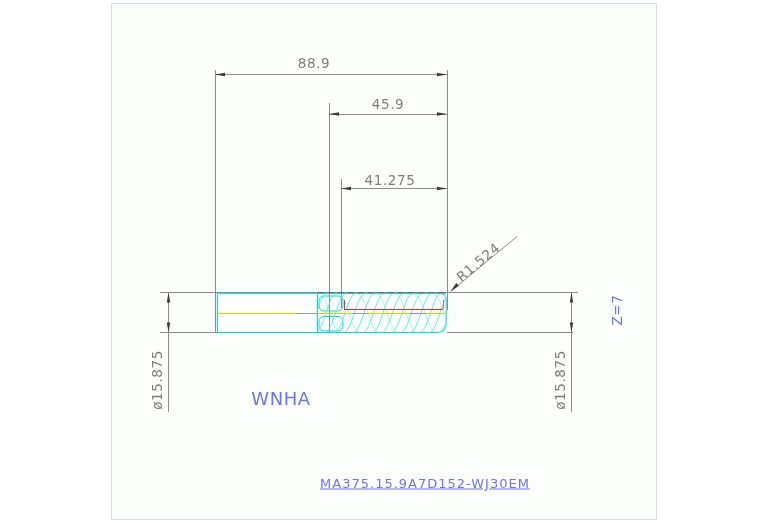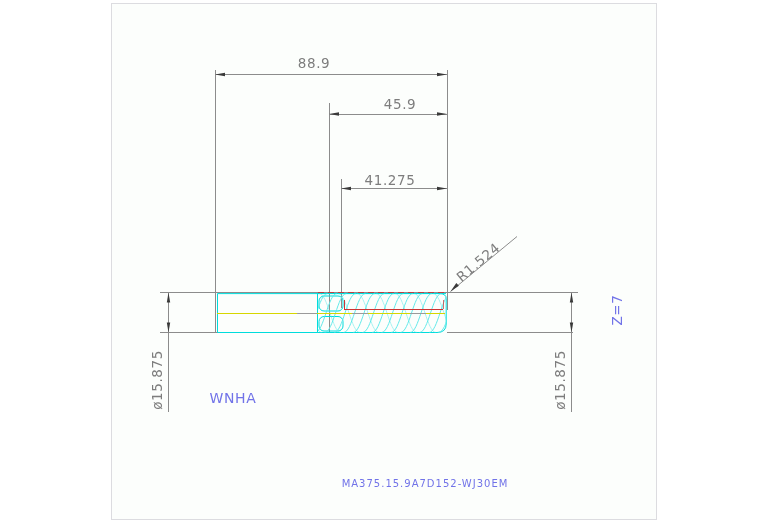--- a/index.html
+++ b/index.html
@@ -6,22 +6,22 @@
   #stage{position:relative;width:692px;height:523px;background:#ffffff;overflow:hidden;
          font-family:"DejaVu Sans",sans-serif;}
   #frame{position:absolute;left:111px;top:3px;width:546px;height:517px;
          background:#fcfefc;border:1px solid #dcdce0;box-sizing:border-box;}
   svg{position:absolute;left:0;top:0;}
   .lbl{position:absolute;white-space:nowrap;transform:translate(-50%,-50%);
        color:#7d7d7d;font-size:13.5px;letter-spacing:0.6px;}
   .lbl.rot90{transform:translate(-50%,-50%) rotate(-90deg);}
   .lbl.rot45{transform:translate(-50%,-50%) rotate(-40deg);}
   .lbl.blue{color:#7173e8;}
-  .lbl.small{font-size:14px;}
-  .partnum{font-size:10px;letter-spacing:1px;}
+  .lbl.small{font-size:18px;margin-left:48px;}
+  .partnum{font-size:13px;letter-spacing:1px;text-decoration:underline;}
 </style>
 </head>
 <body>
 
 <div id="stage">
   <div id="frame"></div>
 
   <svg width="767" height="523" viewBox="0 0 767 523">
     <defs>
       <clipPath id="fluteClip">
@@ -115,21 +115,21 @@
       <polygon points="447,188.5 437,186.8 437,190.2"></polygon>
       <polygon points="168.5,292.5 166.8,302.5 170.2,302.5"></polygon>
       <polygon points="168.5,332.5 166.8,322.5 170.2,322.5"></polygon>
       <polygon points="571.5,292.5 569.8,302.5 573.2,302.5"></polygon>
       <polygon points="571.5,332.5 569.8,322.5 573.2,322.5"></polygon>
       <polygon points="450.5,291.5 458.9,285.7 456.3,283.1"></polygon>
     </g>
   </svg>
 
   <div class="lbl" style="left:314px;top:63px;">88.9</div>
-  <div class="lbl" style="left:400px;top:104px;text-align:right;">45.9</div>
+  <div class="lbl" style="left:388px;top:104px;text-align:right;">45.9</div>
   <div class="lbl" style="left:390px;top:180px;text-align:center;">41.275</div>
   <div class="lbl rot45" style="left:478px;top:262px;">R1.524</div>
   <div class="lbl rot90" style="left:157px;top:380px;">ø15.875</div>
   <div class="lbl rot90" style="left:560px;top:380px;">ø15.875</div>
 
   <div class="lbl rot90 blue" style="left:617px;top:310px;">Z=7</div>
   <div class="lbl blue small" style="left:233px;top:398px;">WNHA</div>
   <div class="lbl blue partnum" style="left:425px;top:483px;">MA375.15.9A7D152-WJ30EM</div>
 </div>
 

